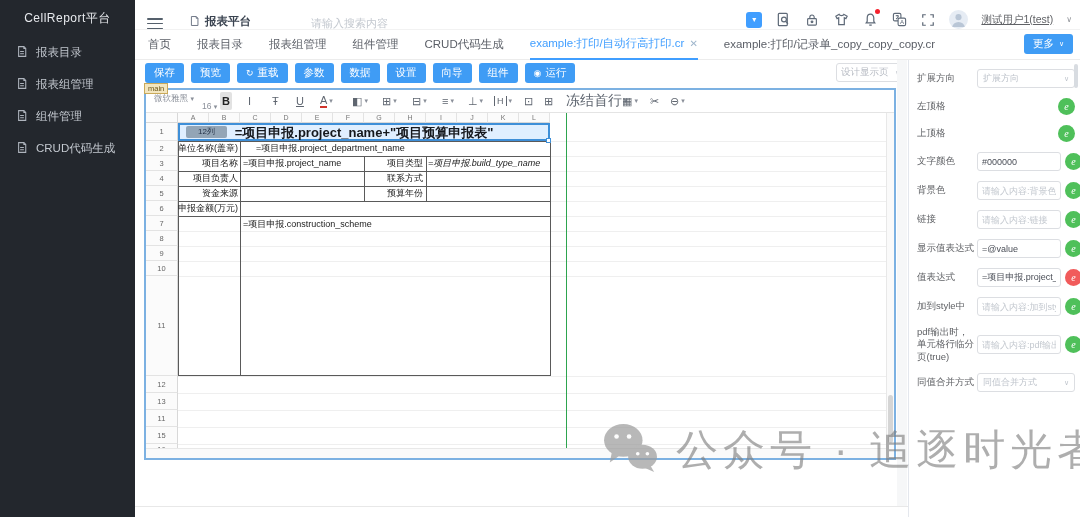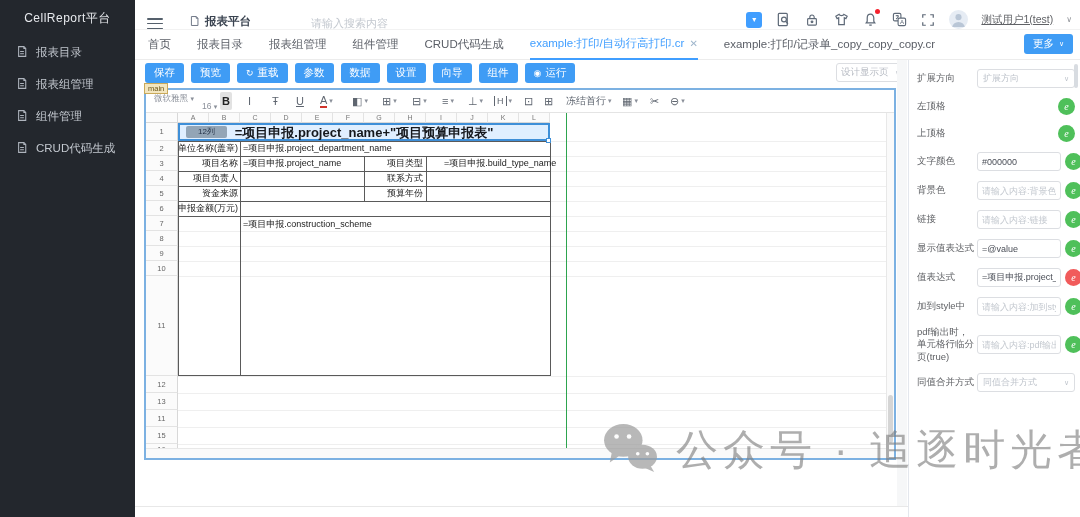--- a/index.html
+++ b/index.html
@@ -58,21 +58,21 @@
   .fmt-bar { position:absolute; left:146px; top:90px; width:748px; height:23px; background:#fff;
              border-bottom:1px solid #e4e4e4; z-index:2; }
   .font-select { position:absolute; left:8px; top:3px; font-size:8.5px; color:#8a8f99; cursor:pointer;}
   .size-select { position:absolute; left:56px; top:11px; font-size:8.5px; color:#8a8f99; cursor:pointer;}
   .tool { position:absolute; top:2px; height:18px; display:flex; align-items:center; gap:2px;
           font-size:11px; color:#5f6670; cursor:pointer; padding:0 2px; border-radius:2px;}
   .tool.active { background:#e2e2e2; font-weight:bold; color:#222;}
   .tool .caret { font-size:7px; color:#8a8f99; }
   .tool .g-u { text-decoration:underline; }
   .tool .g-a { border-bottom:2px solid #d0342c; line-height:11px; }
-  .tool .g-txt { font-size:10px; }
+  .tool .g-txt { font-size:14px; }
   .tool .g-h { border-left:1px solid #5f6670; border-right:1px solid #5f6670; padding:0 2px; font-size:9px;}
 
   
   .grid-bg { position:absolute; left:146px; top:113px; width:740px; height:345px; background:#fff; overflow:hidden; z-index:2;}
   .corner { position:absolute; left:146px; top:113px; width:32px; height:10px; background:#fbfbfb;
             border-right:1px solid #d8d8d8; border-bottom:1px solid #d8d8d8; z-index:3;}
   .colhdr { position:absolute; top:113px; height:10px; background:#fbfbfb; border-right:1px solid #e3e3e3;
             border-bottom:1px solid #d8d8d8; font-size:7px; color:#777; text-align:center; line-height:10px; z-index:3;}
   .rowhdr { position:absolute; left:146px; width:32px; background:#fbfbfb; border-right:1px solid #d8d8d8;
             border-bottom:1px solid #e3e3e3; font-size:7.5px; color:#666; text-align:center;
@@ -441,25 +441,25 @@
   <div class="tline" style="left:240px;top:141px;width:1px;height:235px;"></div>
   <div class="tline" style="left:364px;top:156px;width:1px;height:45px;"></div>
   <div class="tline" style="left:426px;top:156px;width:1px;height:45px;"></div>
 
   <div class="sel"></div>
   <div class="sheet-title">=项目申报.project_name+"项目预算申报表"</div>
   <div class="badge">12列</div>
   <div class="sel-handle"></div>
 
   <div class="cellt rt" style="left:178px;top:141px;width:60px;">单位名称(盖章)</div>
-  <div class="cellt" style="left:243px;top:141px;">=项目申报.project_department_name</div>
+  <div class="cellt" style="left:256px;top:141px;">=项目申报.project_department_name</div>
   <div class="cellt rt" style="left:178px;top:156px;width:60px;">项目名称</div>
   <div class="cellt" style="left:243px;top:156px;">=项目申报.project_name</div>
   <div class="cellt rt" style="left:364px;top:156px;width:59px;">项目类型</div>
-  <div class="cellt" style="left:444px;top:156px;">=项目申报.build_type_name</div>
+  <div class="cellt" style="left:428px;top:156px;font-style:italic;">=项目申报.build_type_name</div>
   <div class="cellt rt" style="left:178px;top:171px;width:60px;">项目负责人</div>
   <div class="cellt rt" style="left:364px;top:171px;width:59px;">联系方式</div>
   <div class="cellt rt" style="left:178px;top:186px;width:60px;">资金来源</div>
   <div class="cellt rt" style="left:364px;top:186px;width:59px;">预算年份</div>
   <div class="cellt rt" style="left:178px;top:201px;width:60px;">申报金额(万元)</div>
   <div class="cellt" style="left:243px;top:217px;">=项目申报.construction_scheme</div>
 
   <div class="guide-line"></div>
   <div class="vscroll">
       <div class="handle"></div>

